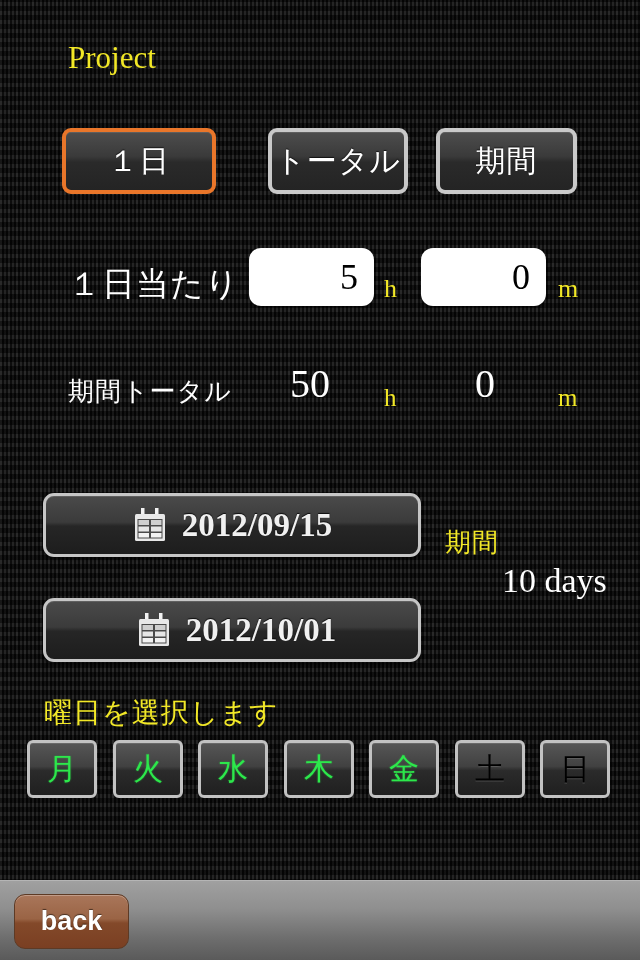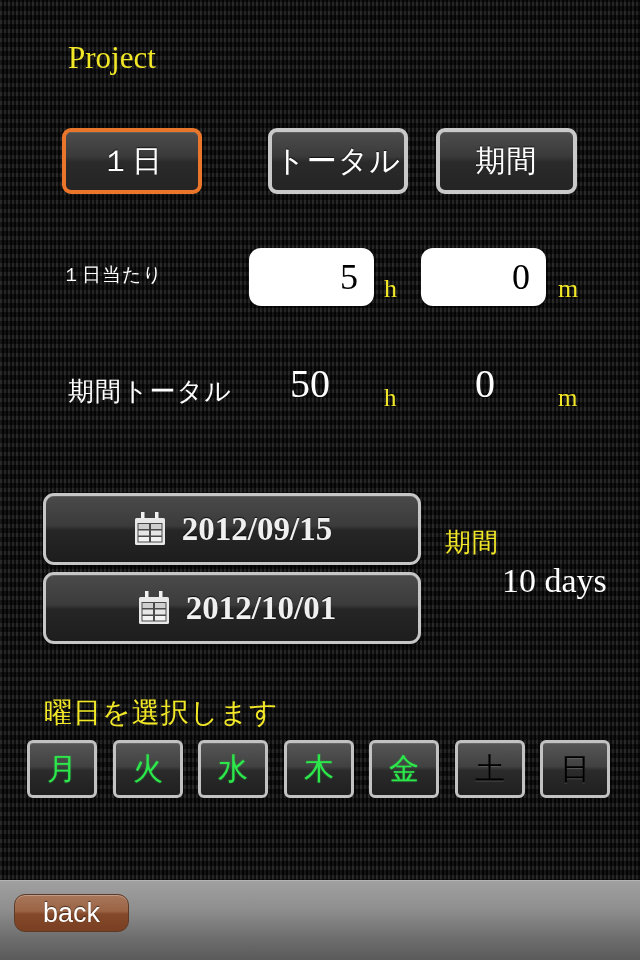--- a/index.html
+++ b/index.html
@@ -43,29 +43,29 @@
     position:absolute; top:0; height:66px;
     border-radius:9px;
     display:flex; align-items:center; justify-content:center;
     background:linear-gradient(to bottom,#4d4d4d 0%,#3a3a3a 42%,#2a2a2a 52%,#242424 100%);
     color:#ffffff; font-size:30px;
     box-shadow:inset 0 1px 0 rgba(255,255,255,0.10);
   }
   .tab .lbl { letter-spacing:1px; text-shadow:0 -1px 1px rgba(0,0,0,0.7); }
   .tab.sel { border:4px solid #e9762a; }
   .tab.unsel { border:4px solid #c9c9c9; }
-  #tab0 { left:0px;   width:140px; }
+  #tab0 { left:0px;   width:154px; }
   #tab1 { left:190px; width:140px;margin-left:16px; }
   #tab2 { left:374px; width:141px; }
 
   
   .perday { position:absolute; left:0; top:248px; width:640px; height:64px; }
   .perday-label {
-    position:absolute; left:62px; top:14px;
-    color:#ffffff; font-size:19px; letter-spacing:1px;
+    position:absolute; left:68px; top:14px;
+    color:#ffffff; font-size:33px; letter-spacing:1px;
   }
   .numbox {
     position:absolute; top:0; height:58px;
     background:#ffffff; border-radius:12px;
     display:flex; align-items:center; justify-content:flex-end;
     padding-right:16px;
     color:#000000; font-size:36px;
     box-shadow:0 1px 2px rgba(0,0,0,0.6);
   }
   #hbox { left:249px; width:125px; }
@@ -85,29 +85,29 @@
     color:#ffffff; font-size:40px; text-align:center;
   }
   #thval { left:250px; width:120px; }
   #tmval { left:430px; width:110px; }
   .total-unit { position:absolute; top:18px; color:#f2e827; font-size:25px; }
   #thunit { left:384px; }
   #tmunit { left:558px; }
 
   
   .datebtn {
-    position:absolute; left:43px; width:378px; height:72px;
+    position:absolute; left:43px; width:378px; height:64px;
     border-radius:11px;
     border:3px solid #c6c6c6;
     background:linear-gradient(to bottom,#4a4a4a 0%,#3b3b3b 45%,#262626 52%,#1d1d1d 100%);
     display:flex; align-items:center; justify-content:center;
     box-shadow:inset 0 1px 0 rgba(255,255,255,0.12), 0 2px 3px rgba(0,0,0,0.6);
   }
   #date0 { top:493px; }
-  #date1 { top:572px;padding-left:8px; }
+  #date1 { top:598px;padding-left:8px; }
   .datebtn .dtext {
     color:#f0f0f0; font-size:33px; font-weight:bold; letter-spacing:0px;
     margin-left:14px; text-shadow:0 -1px 1px rgba(0,0,0,0.8);
   }
   .cal-ico { width:36px; height:36px; position:relative; flex:none; }
 
   
   .period-label {
     position:absolute; left:445px; top:525px;
     color:#f2e827; font-size:26px; letter-spacing:1px;
@@ -135,26 +135,26 @@
   .wd.on  { color:#2ce84b; text-shadow:0 0 2px rgba(44,232,75,0.5); }
   .wd.off { color:#000000; text-shadow:0 1px 0 rgba(120,120,120,0.45); }
 
   
   .toolbar {
     position:absolute; left:0; top:880px; width:640px; height:80px;
     background:linear-gradient(to bottom,#a0a0a0 0%,#8f8f8f 35%,#6e6e6e 72%,#5a5a5a 100%);
     border-top:1px solid #b5b5b5;
   }
   .back-btn {
-    position:absolute; left:14px; top:13px; width:115px; height:38px;
+    position:absolute; left:14px; top:13px; width:115px; height:55px;
     border-radius:11px;
     border:1px solid #5d3a25;
     background:linear-gradient(to bottom,#a9765a 0%,#9a6445 45%,#83492a 53%,#7a3f22 100%);
     display:flex; align-items:center; justify-content:center;
-    color:#ffffff; font-size:27px; font-weight:normal;
+    color:#ffffff; font-size:27px; font-weight:bold;
     text-shadow:0 -1px 1px rgba(0,0,0,0.55);
     box-shadow:inset 0 1px 0 rgba(255,255,255,0.28);
   }
 </style>
 </head>
 <body>
 
 <div id="app">
   <div id="content">
 

